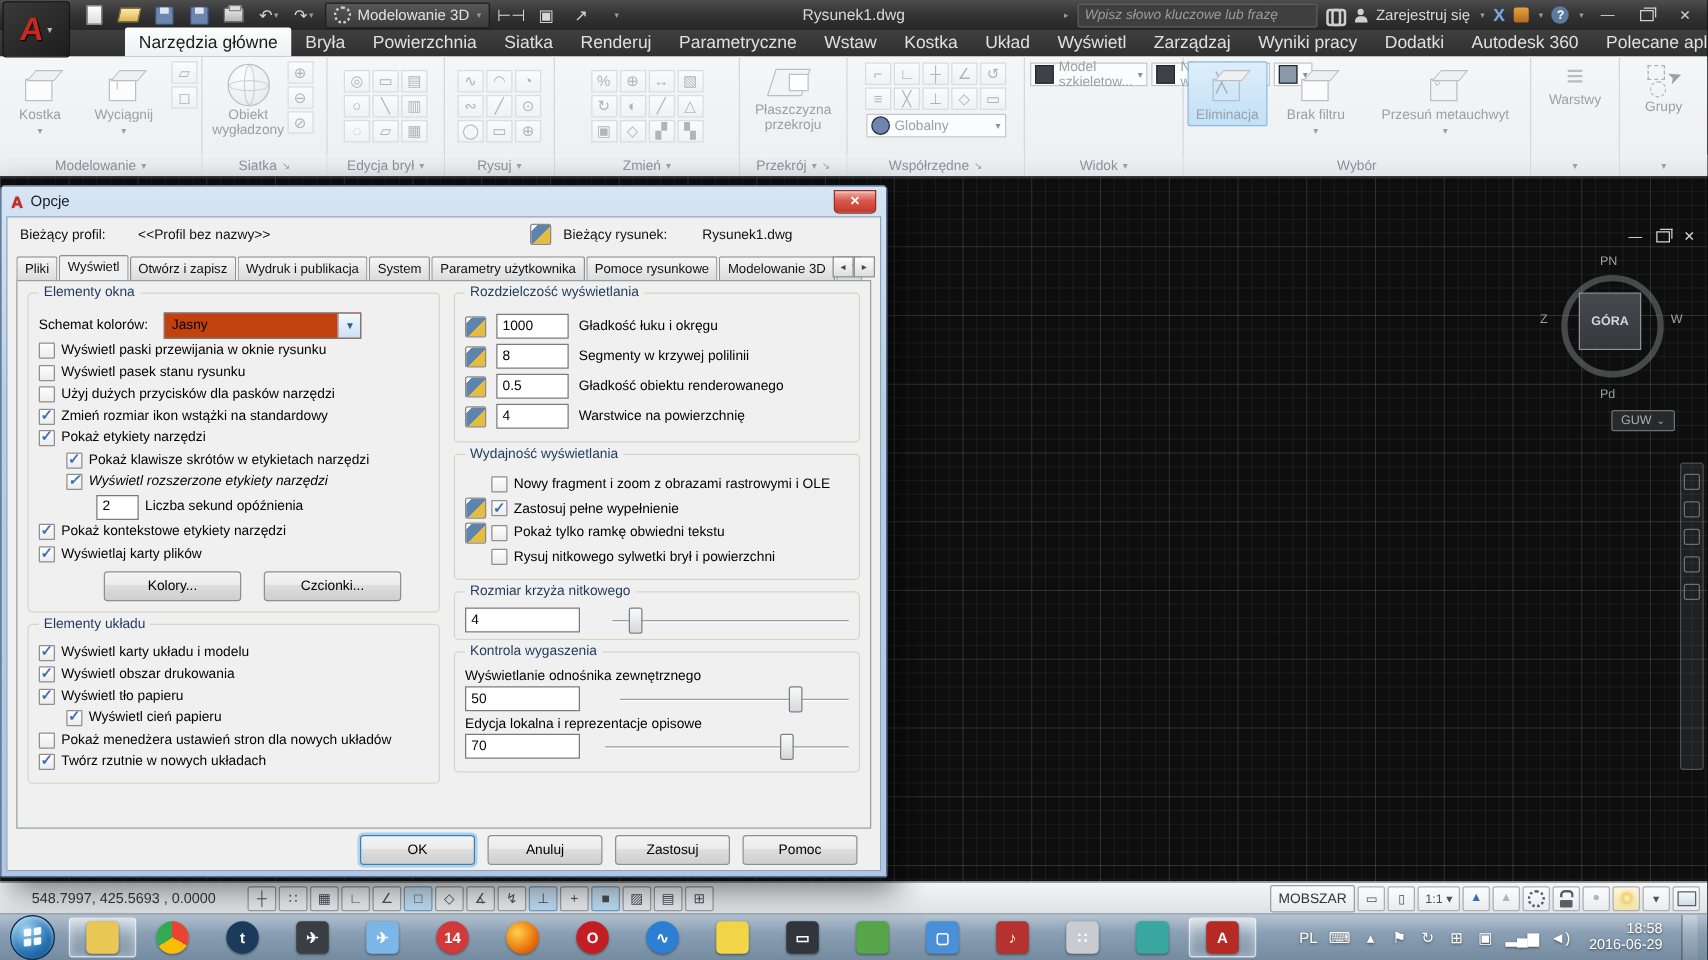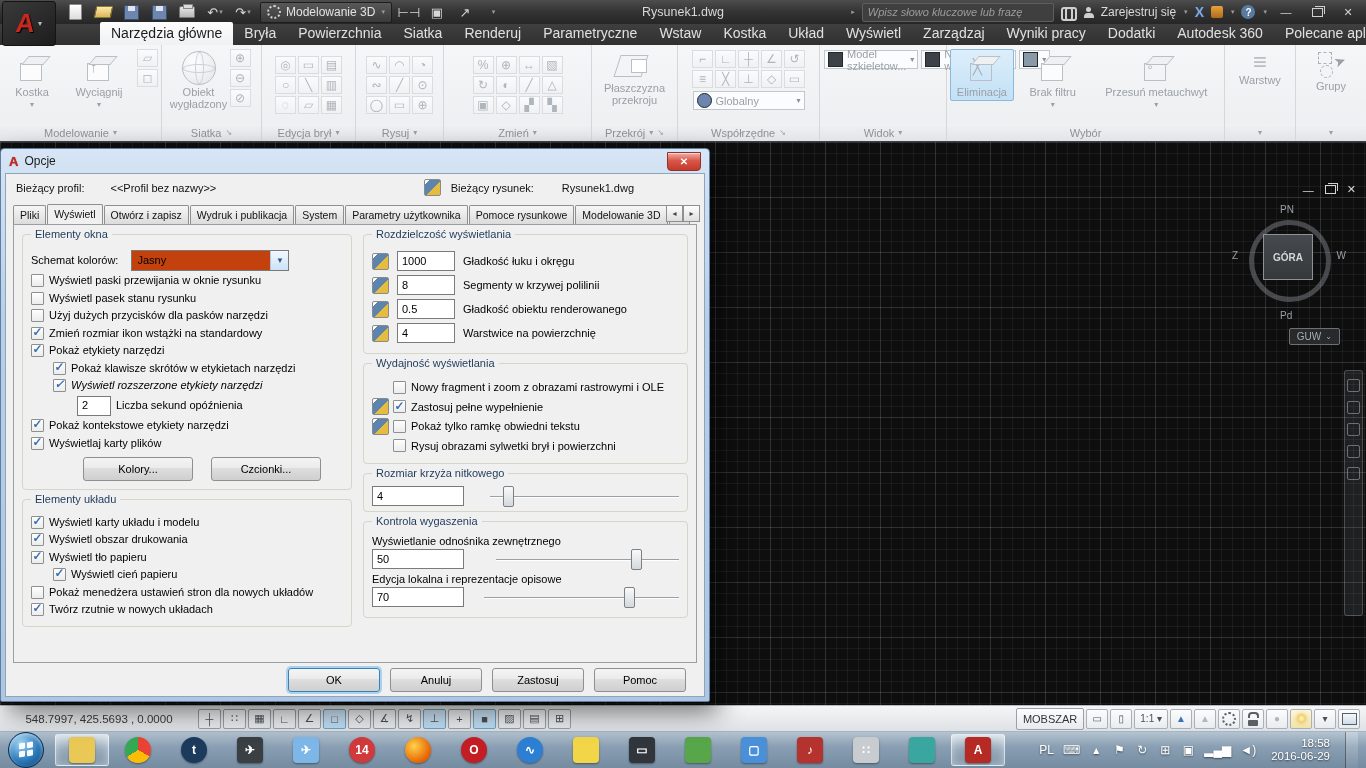--- a/index.html
+++ b/index.html
@@ -740,21 +740,21 @@
                 </span>
                 <span class="cb"></span>
                 <span>Pokaż tylko ramkę obwiedni tekstu</span>
               </div>
 
               <div class="perfrow">
                 <span class="icosp">
                   <span class="dwgico" style="visibility:hidden"></span>
                 </span>
                 <span class="cb"></span>
-                <span>Rysuj obrazami sylwetki brył i powierzchni</span>
+                <span>Rysuj nitkowego sylwetki brył i powierzchni</span>
               </div>
             </div>
         </div>
         <div class="grp" style="padding-bottom:4px;">
           <span class="gtitle">Rozmiar krzyża nitkowego</span>
           <div style="display:flex;align-items:center;gap:26px;">
             <span class="tfield" style="width:92px;">4</span>
             <span class="track">
               <span class="thumb" style="left: 7%;"></span>
             </span>

